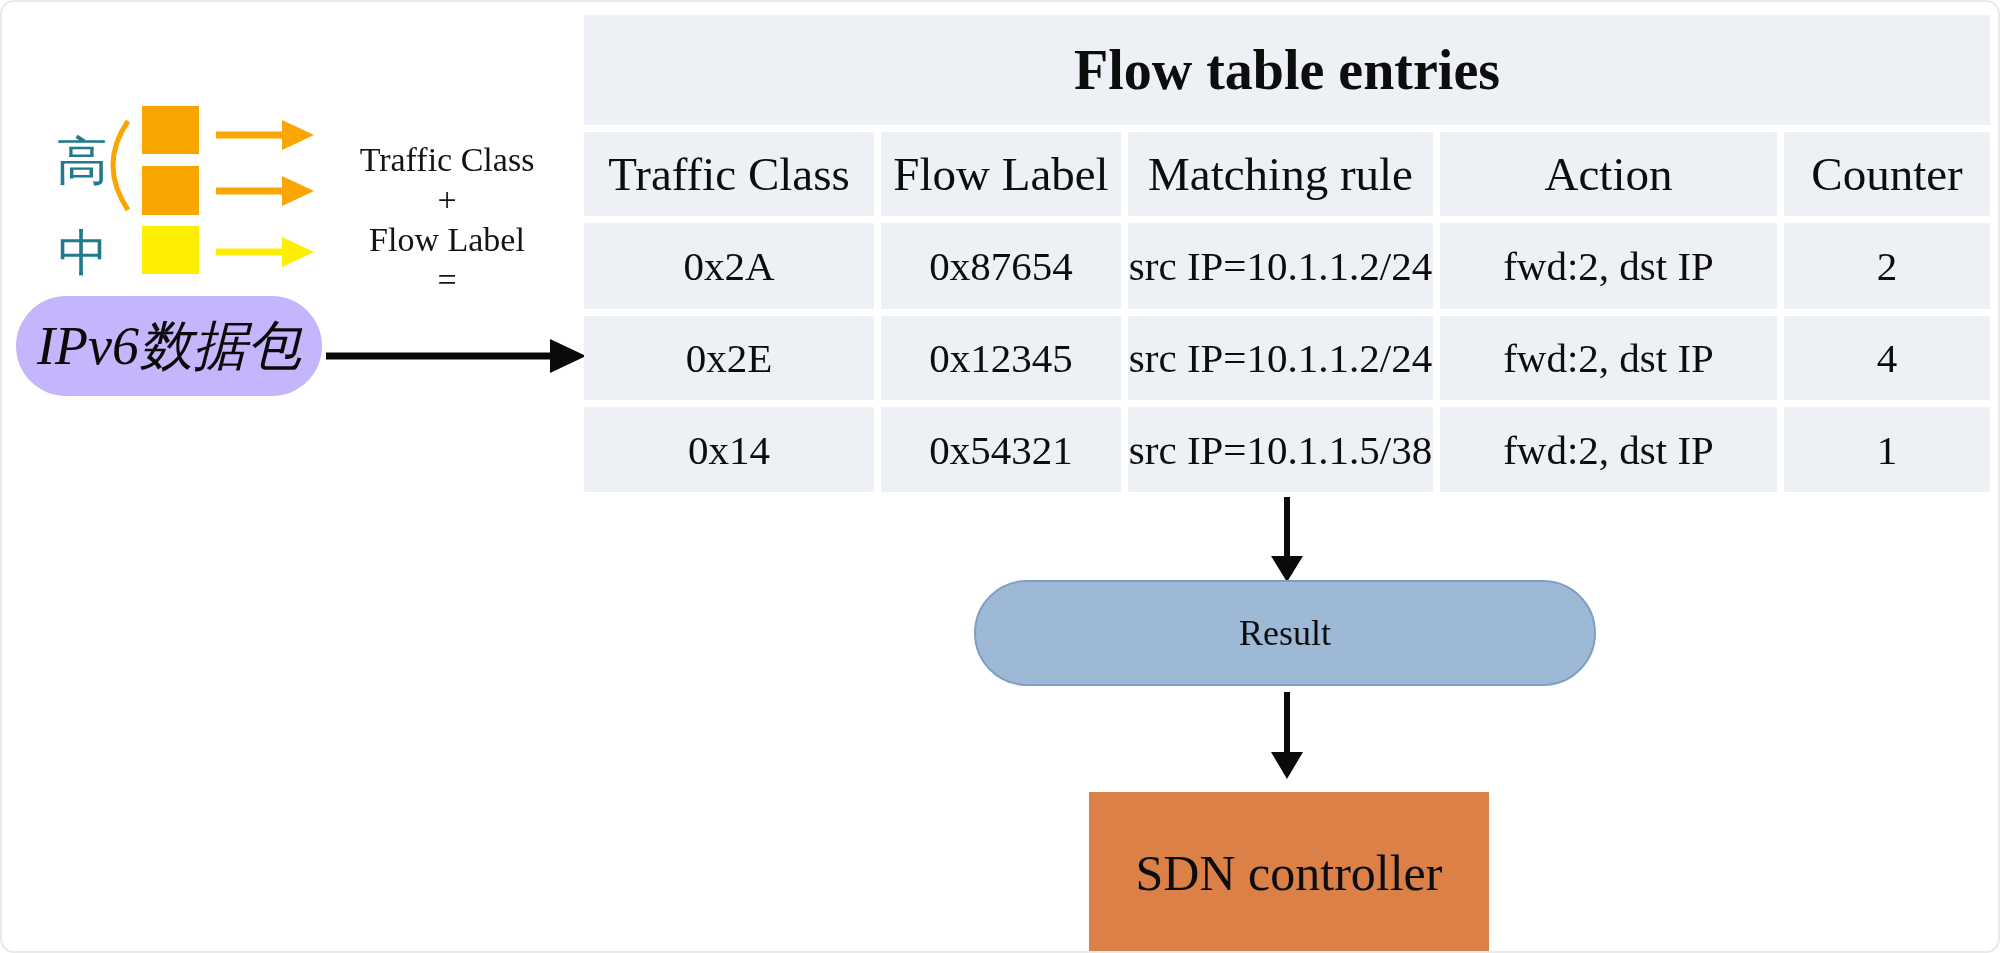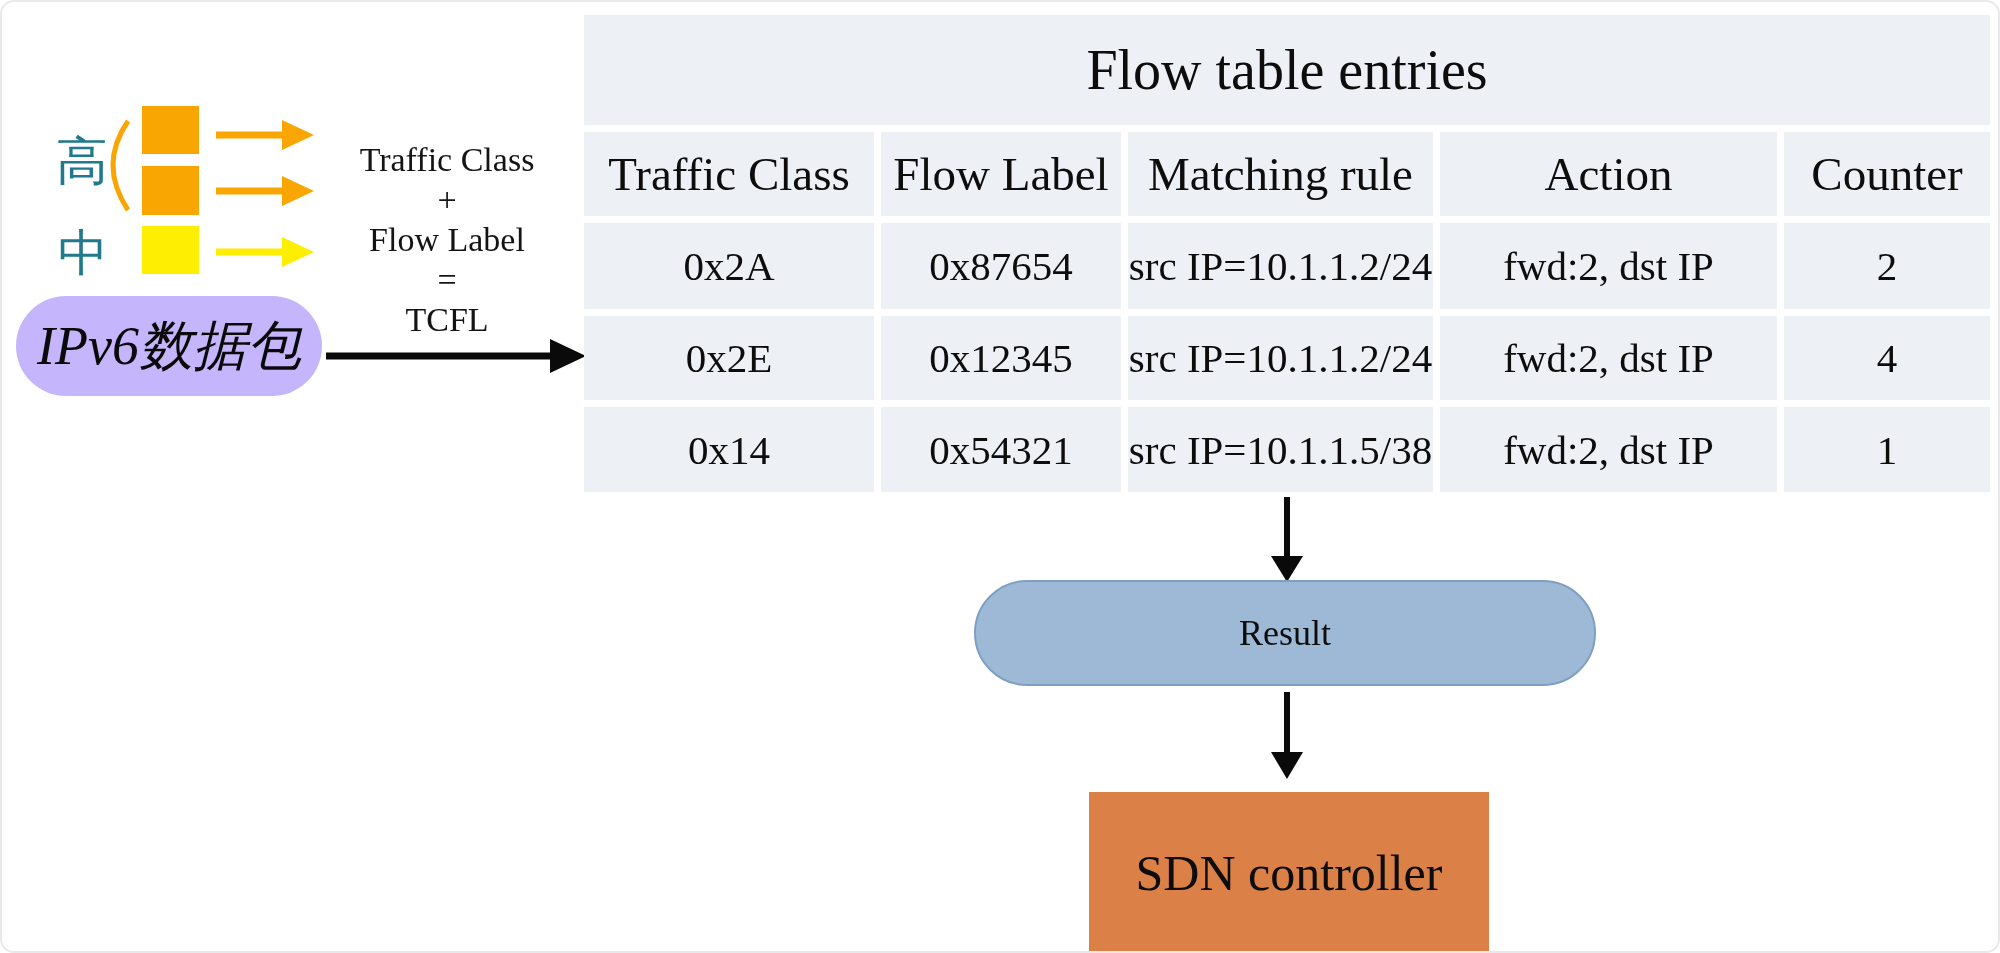--- a/index.html
+++ b/index.html
@@ -62,21 +62,21 @@
     grid-template-rows: 110px 84px 86px 84px 85px;
     gap: 7px;
     box-sizing: border-box;
   }
   .tcell {
     background: #edf1f6;
     display: flex; align-items: center; justify-content: center;
     white-space: nowrap;
     color: #0d0d0d;
   }
-  .t-title { grid-column: 1 / -1; font-size: 56px; }
+  .t-title { grid-column: 1 / -1; font-size: 56px; font-weight: bold; }
   .t-head  { font-size: 47px; }
   .t-data  { font-size: 41px; }
 
   
   .result-pill {
     position: absolute;
     left: 972px; top: 578px;
     width: 622px; height: 106px;
     background: #9db9d6;
     border: 2px solid #7f9fc2;
@@ -146,21 +146,20 @@
 
   <div class="ipv6-pill">
     <span>IPv6数据包</span>
   </div>
 
   <div class="formula">
     <div>Traffic Class</div>
     <div>+</div>
     <div>Flow Label</div>
     <div>=</div>
-    <div>TCFL</div>
   </div>
 
   <div class="flow-table">
     <div class="tcell t-title">Flow table entries</div>
 
     <div class="tcell t-head">Traffic Class</div>
     <div class="tcell t-head">Flow Label</div>
     <div class="tcell t-head">Matching rule</div>
     <div class="tcell t-head">Action</div>
     <div class="tcell t-head">Counter</div>

